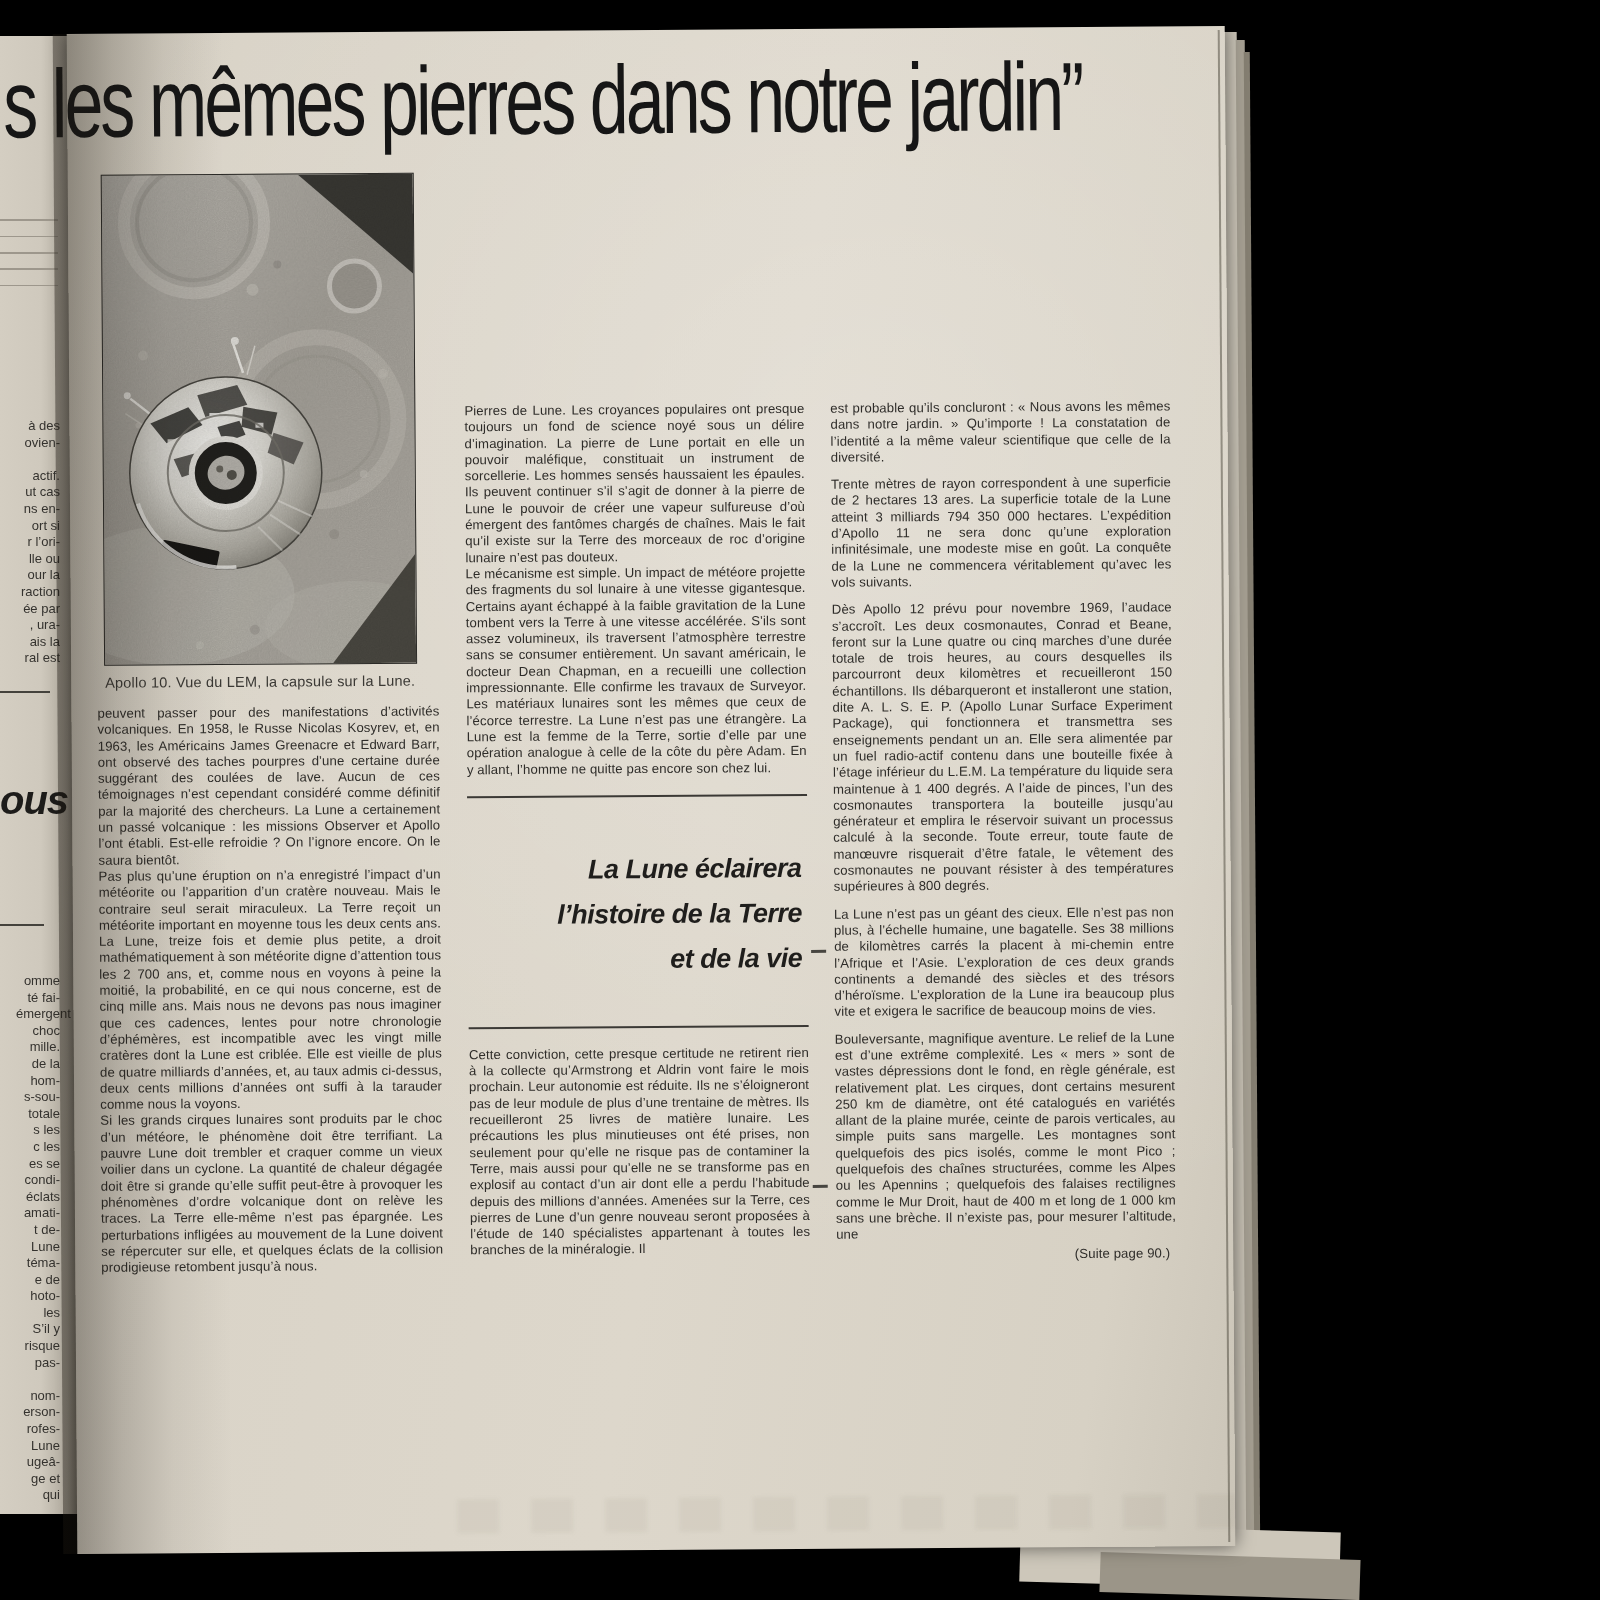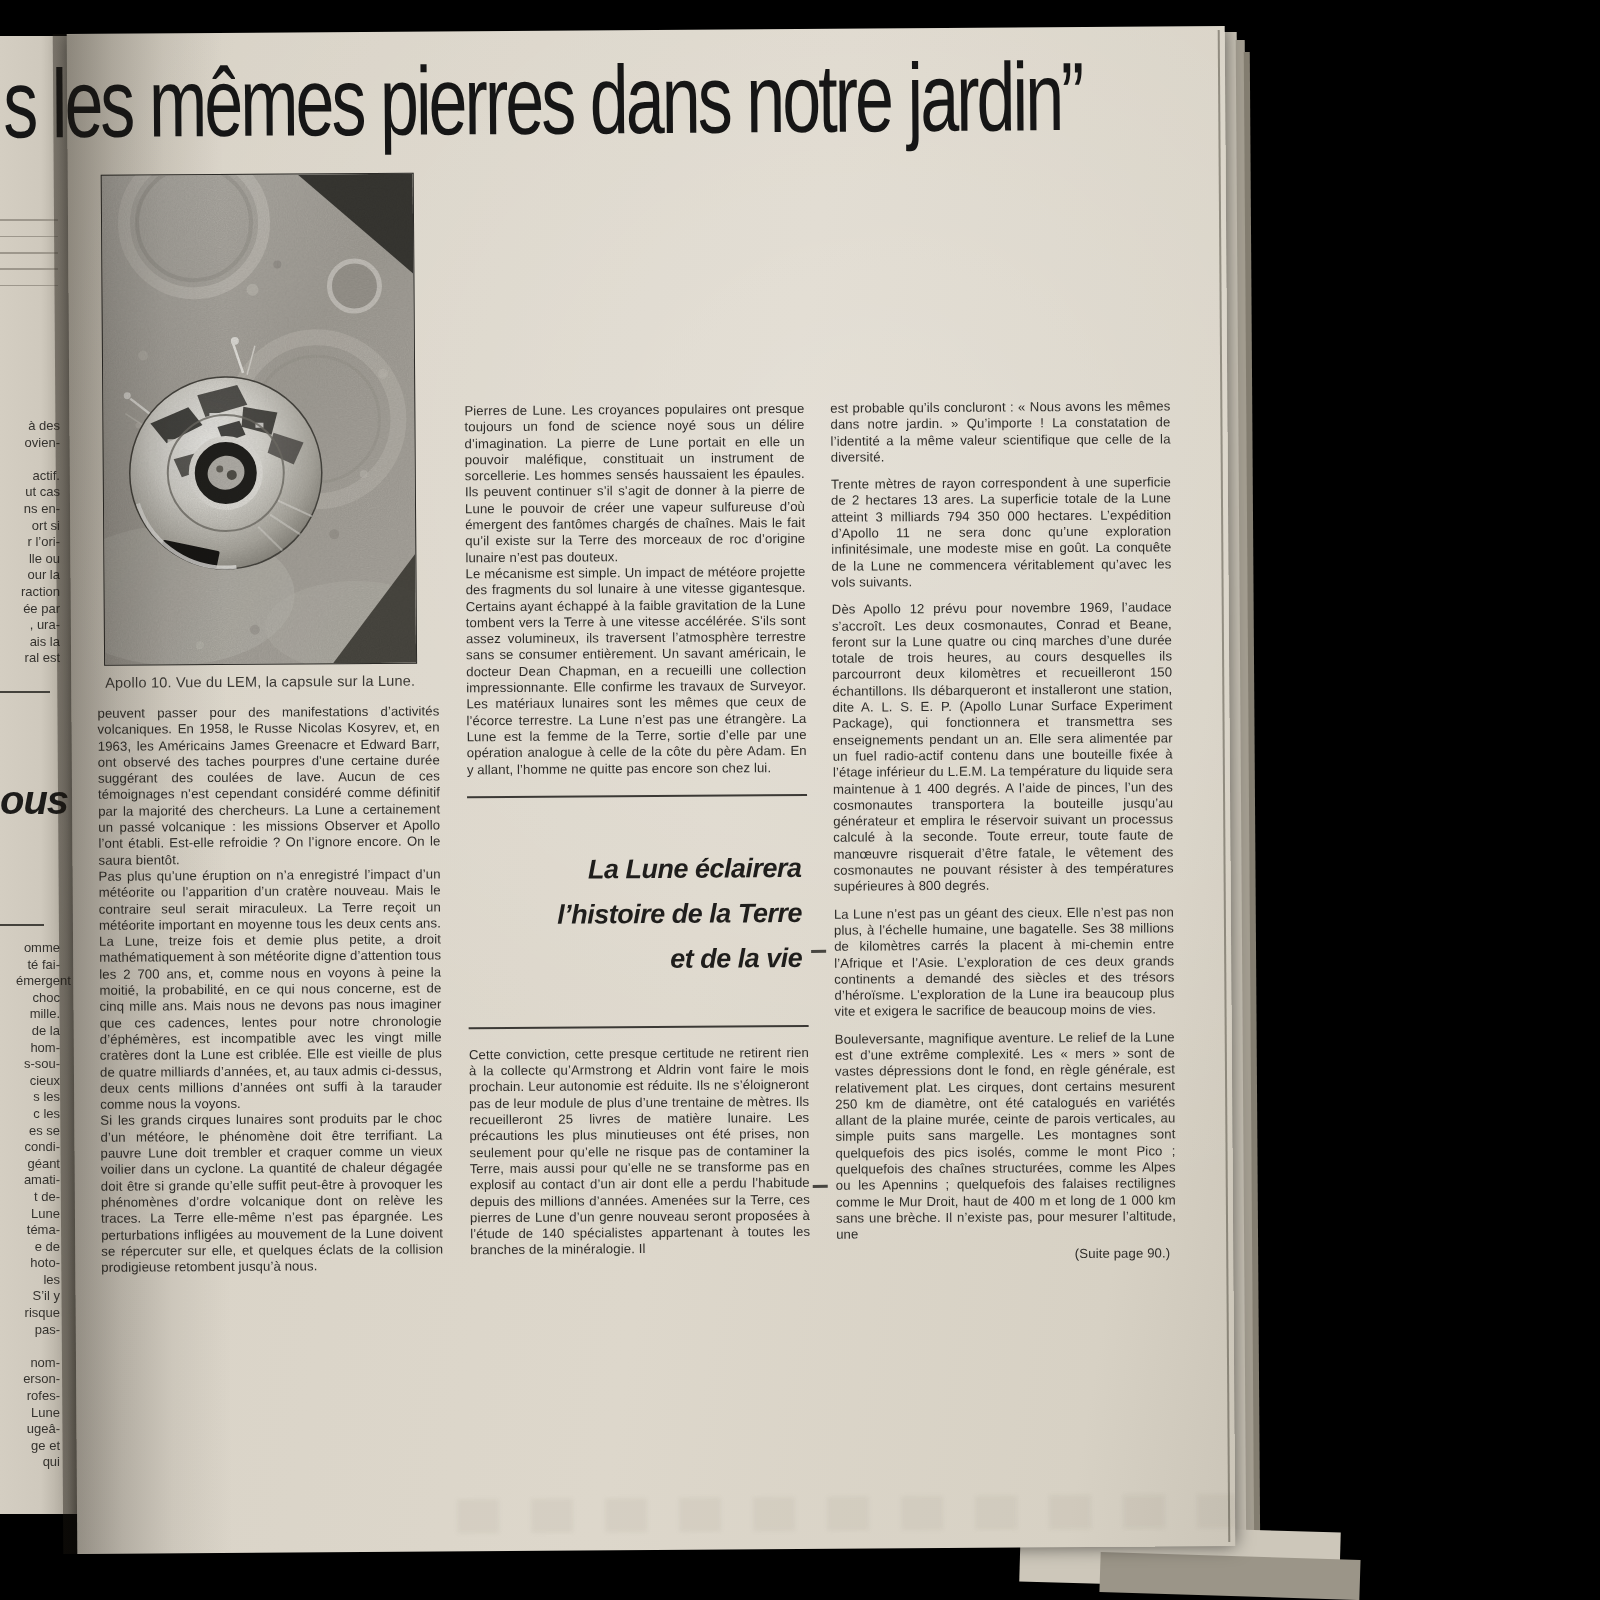--- a/index.html
+++ b/index.html
@@ -9,21 +9,21 @@
   
   .left-page{position:absolute;left:0;top:36px;width:82px;height:1478px;
     background:linear-gradient(90deg,#d4cec2 0%,#cfc9bd 50%,#b3ad a1 80%,#8a8478 100%);
     background:linear-gradient(90deg,#d4cec2 0%,#cfc9bd 50%,#b0aa9e 82%,#857f73 100%);
     z-index:1;}
   .ruled-lines{position:absolute;left:0;top:168px;width:58px;height:92px;
     background:repeating-linear-gradient(180deg,transparent 0 15px,#9d978c 15px 16.5px);}
   .frag{position:absolute;left:0;width:64px;text-align:right;padding-right:4px;
     font-size:13px;line-height:16.6px;color:#34322e;box-sizing:border-box;}
   .frag-top{top:382px;}
-  .frag-bottom{top:904px;padding-left:16px;}
+  .frag-bottom{top:937px;padding-left:16px;}
   .frag div{min-height:16.6px;}
   .left-rule{position:absolute;left:0;height:2px;background:#44423c;}
   .left-rule-1{top:655px;width:50px;}
   .left-rule-2{top:888px;width:44px;}
   .left-crosshead{position:absolute;left:0;top:742px;width:64px;text-align:right;
     font-size:40px;font-weight:bold;font-style:italic;color:#1d1c1a;letter-spacing:-1px;}
 
   
   .stack-a{position:absolute;left:1228px;top:32px;width:14px;height:1524px;background:#c9c3b6;transform:rotate(-0.4deg);z-index:0;}
   .stack-b{position:absolute;left:1241px;top:40px;width:9px;height:1516px;background:#a49e91;transform:rotate(-0.4deg);z-index:0;}
@@ -116,26 +116,26 @@
     <div class="left-rule left-rule-2"></div>
     <div class="frag frag-bottom">
         <div>omme</div>
         <div>té fai-</div>
         <div>émergent</div>
         <div>choc</div>
         <div>mille.</div>
         <div>de la</div>
         <div>hom-</div>
         <div>s-sou-</div>
-        <div>cieux</div>
+        <div>totale</div>
         <div>s les</div>
         <div>c les</div>
         <div>es se</div>
         <div>condi-</div>
-        <div>géant</div>
+        <div>éclats</div>
         <div>amati-</div>
         <div>t de-</div>
         <div>Lune</div>
         <div>téma-</div>
         <div>e de</div>
         <div>hoto-</div>
         <div>les</div>
         <div>S’il y</div>
         <div>risque</div>
         <div>pas-</div>

